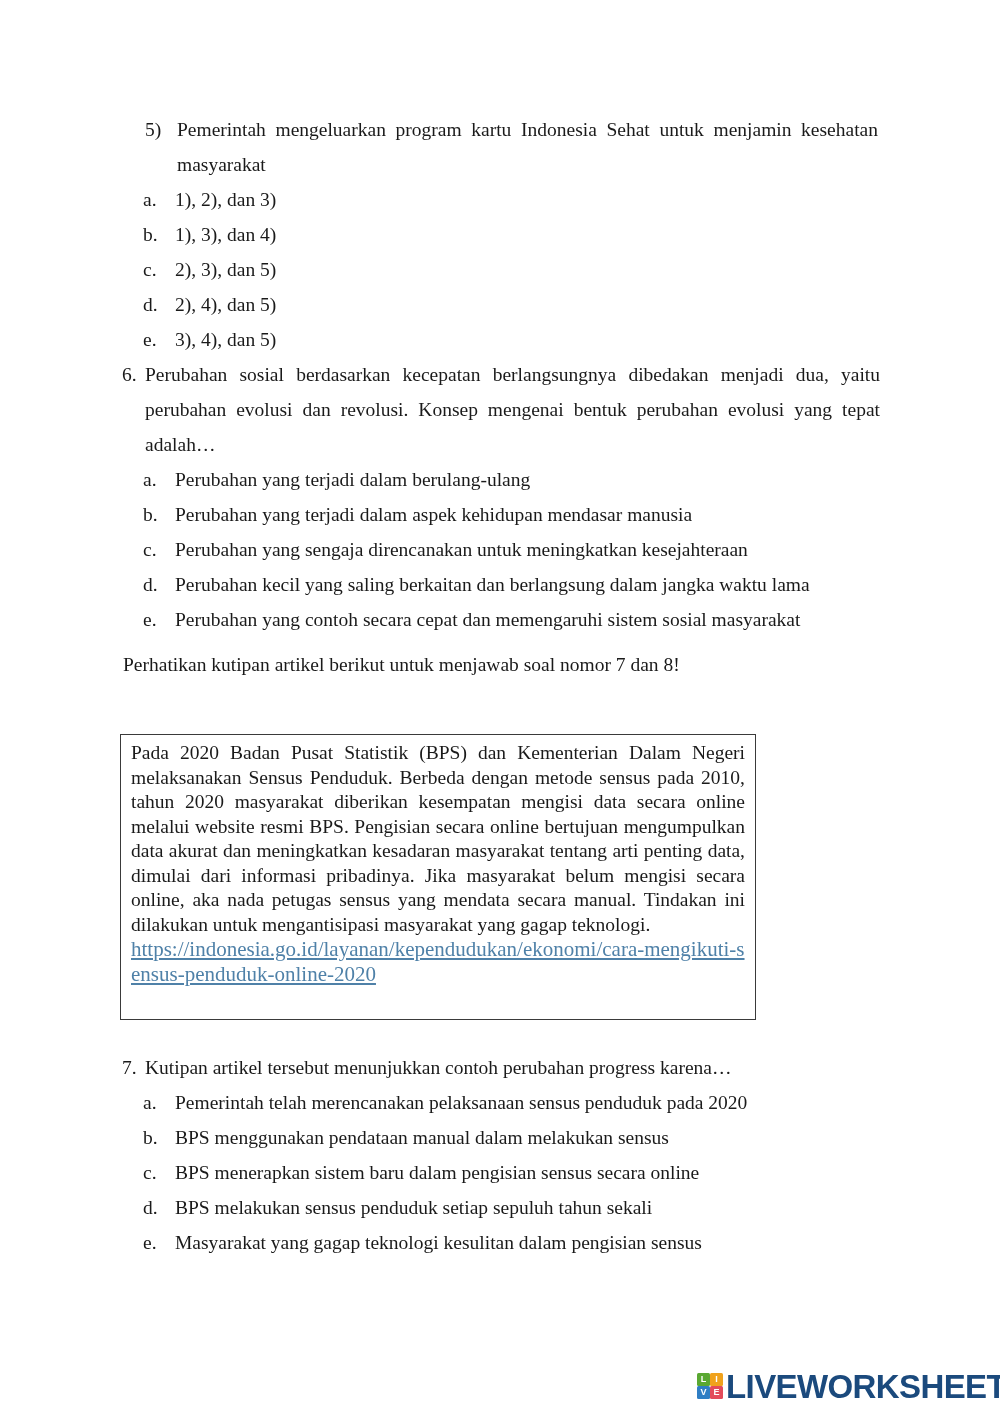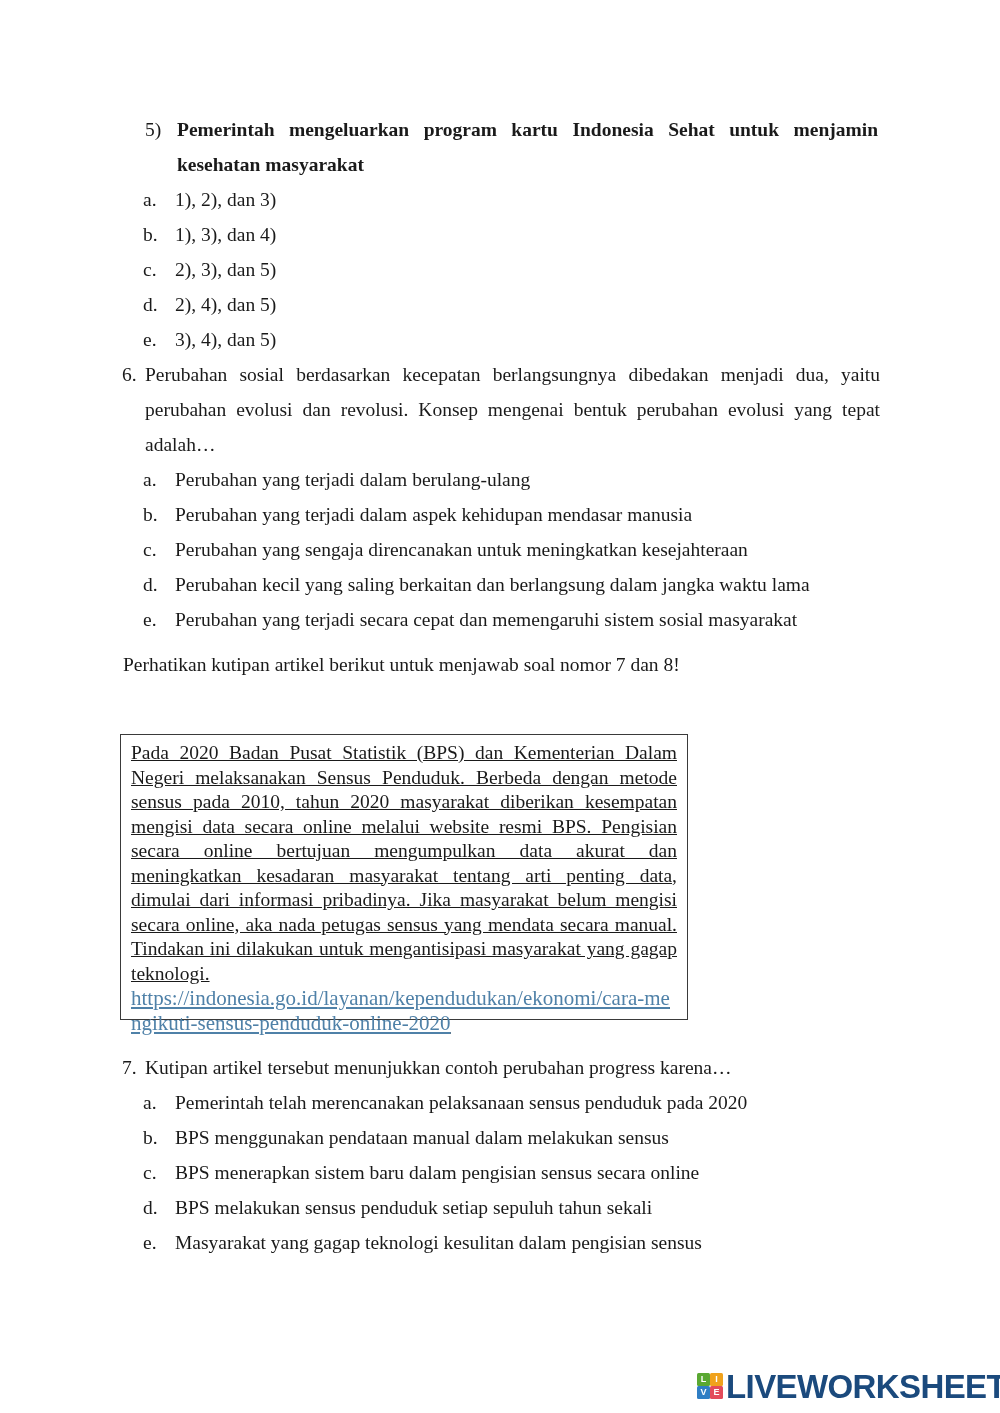--- a/index.html
+++ b/index.html
@@ -49,21 +49,21 @@
   }
   .body-txt {
     flex: 1 1 auto;
     font-size: 19.5px;
     line-height: 35px;
   }
   .justify { text-align: justify; text-align-last: left; }
 
   
   .subitem .marker { width: 32px; padding-left: 25px; }
-  .subitem .body-txt { padding-right: 2px; font-weight: bold; }
+  .subitem .body-txt { padding-right: 2px; }
 
   
   .plain-line {
     font-size: 19.5px;
     line-height: 35px;
     padding-left: 25px;
   }
   .plain-line.flush { padding-left: 3px; }
 
   
@@ -71,26 +71,25 @@
   .opt .body-txt { padding-left: 0; }
 
   
   .mainq .marker { width: 23px; padding-left: 2px; }
 
   
   .box {
     position: absolute;
     left: 120px;
     top: 734px;
-    width: 568px;
+    width: 636px;
     height: 286px;
     border: 1.3px solid #3a3a3a;
     box-sizing: border-box;
     background: #ffffff;
-    text-decoration: underline;
   }
   .box-inner {
     padding: 6px 10px 4px 10px;
   }
   .box-p {
     margin: 0;
     font-size: 19.5px;
     line-height: 24.5px;
     text-align: justify;
     text-align-last: left;
@@ -207,21 +206,21 @@
       <div class="row opt">
         <span class="marker">c.</span>
         <span class="body-txt">Perubahan yang sengaja direncanakan untuk meningkatkan kesejahteraan</span>
       </div>
       <div class="row opt">
         <span class="marker">d.</span>
         <span class="body-txt">Perubahan kecil yang saling berkaitan dan berlangsung dalam jangka waktu lama</span>
       </div>
       <div class="row opt">
         <span class="marker">e.</span>
-        <span class="body-txt">Perubahan yang terjadi secara cepat dan memengaruhi sistem sosial masyarakat</span>
+        <span class="body-txt">Perubahan yang contoh secara cepat dan memengaruhi sistem sosial masyarakat</span>
       </div>
     </div>
 
     <div class="plain-line flush" style="margin-top:10px;">Perhatikan kutipan artikel berikut untuk menjawab soal nomor 7 dan 8!</div>
 
   </div>
 
   <div class="box">
     <div class="box-inner">
       <p class="box-p">Pada 2020 Badan Pusat Statistik (BPS) dan Kementerian Dalam Negeri melaksanakan Sensus Penduduk. Berbeda dengan metode sensus pada 2010, tahun 2020 masyarakat diberikan kesempatan mengisi data secara online melalui website resmi BPS. Pengisian secara online bertujuan mengumpulkan data akurat dan meningkatkan kesadaran masyarakat tentang arti penting data, dimulai dari informasi pribadinya. Jika masyarakat belum mengisi secara online, aka nada petugas sensus yang mendata secara manual. Tindakan ini dilakukan untuk mengantisipasi masyarakat yang gagap teknologi.</p>

